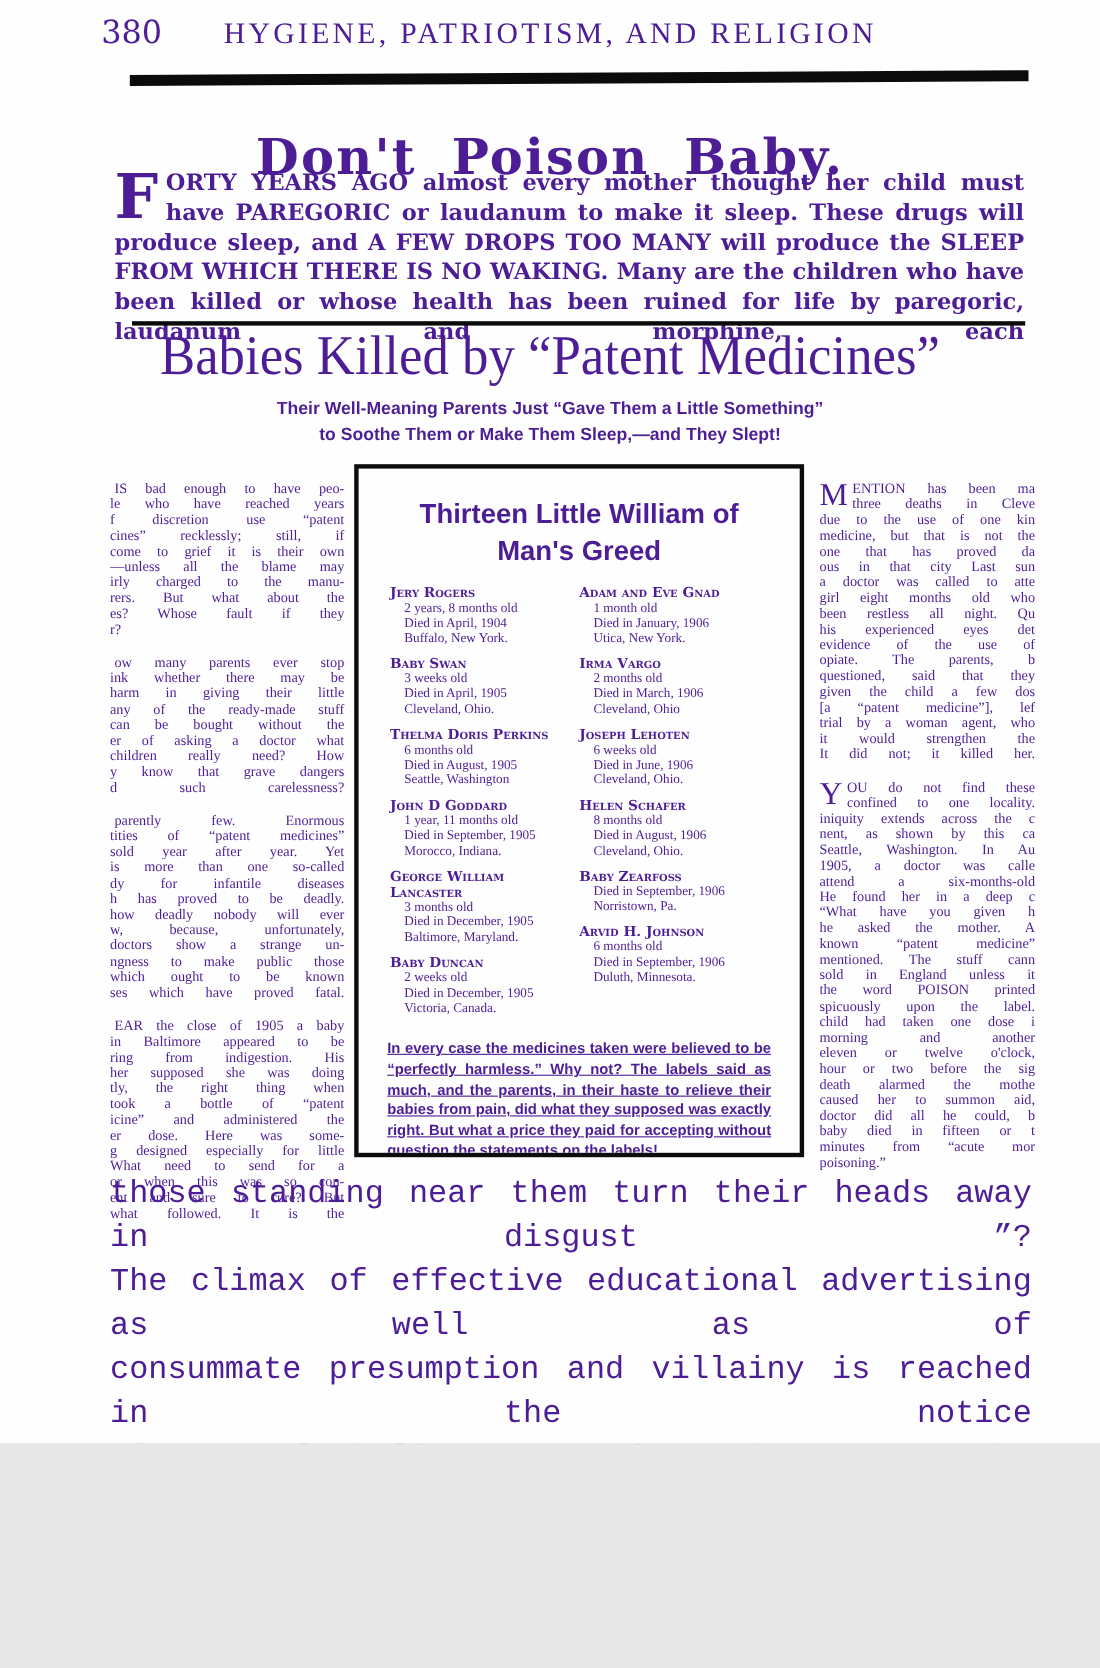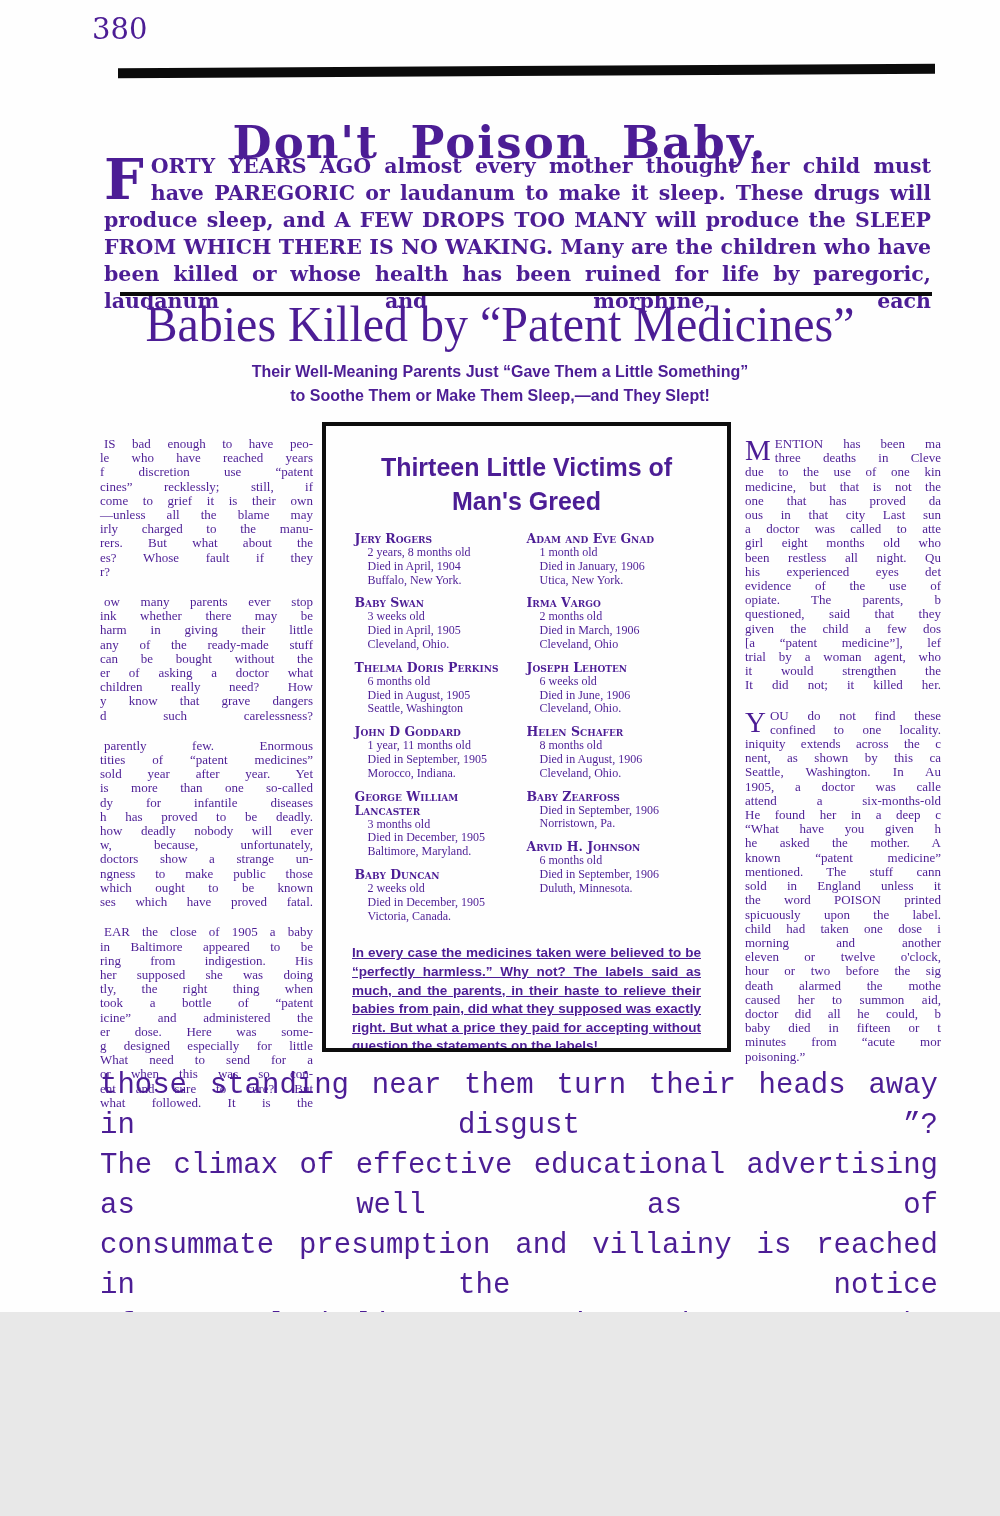--- a/index.html
+++ b/index.html
@@ -45,20 +45,21 @@
              font-size:29px;line-height:40px;text-align:justify;text-align-last:justify;white-space:pre-line;}
   .bottom-bar{position:absolute;top:1506px;left:289px;width:411px;height:9px;background:#0b0b0b;}
 </style>
 </head>
 <body>
 
 <div class="page">
 
   <div class="hdr">
     <span class="pagenum">380</span>
+    <span class="running">HYGIENE, PATRIOTISM, AND RELIGION</span>
   </div>
 
   <div class="thick-rule"></div>
 
   <div class="ad-title">Don't  Poison  Baby.</div>
 
   <div class="lead">
     <span class="lead-dropcap">F</span><span>ORTY YEARS AGO almost every mother thought her child must have PAREGORIC or laudanum to make it sleep. These drugs will produce sleep, and A FEW DROPS TOO MANY will produce the SLEEP FROM WHICH THERE IS NO WAKING. Many are the children who have been killed or whose health has been ruined for life by paregoric, laudanum and morphine, each</span>
   </div>
 
@@ -116,21 +117,21 @@
 icine” and administered the
 er dose.  Here was some-
 g designed especially for little
 What need to send for a
 or when this was so con-
 ent and sure to cure?  But
 what followed.  It is the</span></div>
     </div>
 
   <div class="vbox">
-    <div class="vbox-title">Thirteen Little Victims of
+    <div class="vbox-title">Thirteen Little William of
 Man's Greed</div>
     <div class="vcols">
       <div class="vcol">
 
           <div class="victim">
             <div class="victim-name">Jery Rogers</div>
             <div class="victim-details">2 years, 8 months old
 Died in April, 1904
 Buffalo, New York.</div>
           </div>

